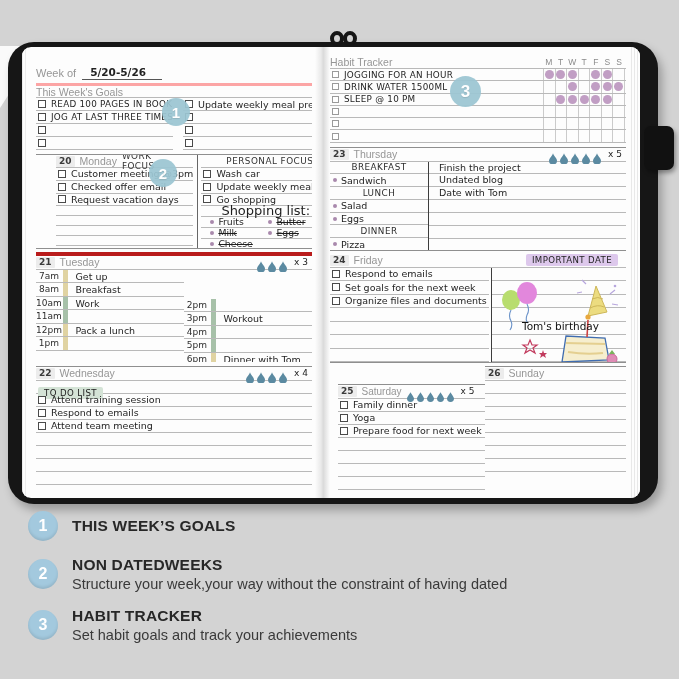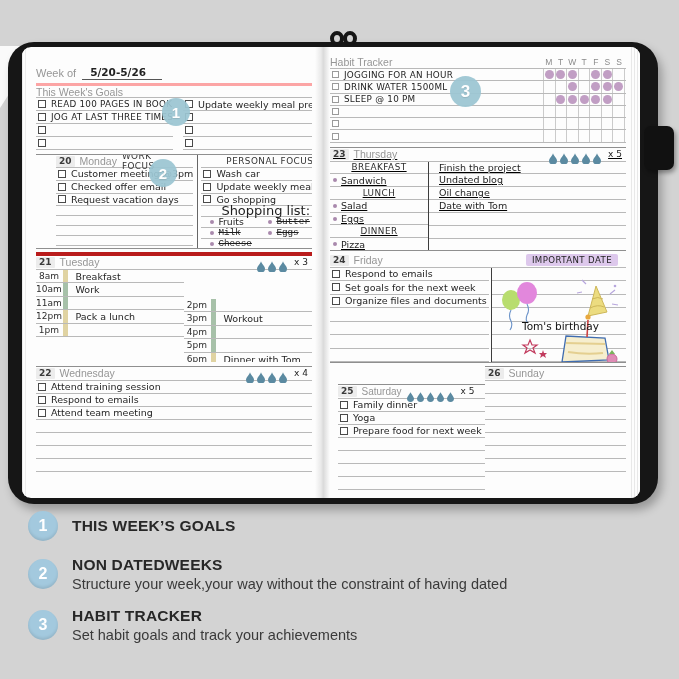--- a/index.html
+++ b/index.html
@@ -44,21 +44,21 @@
 .gcol-r{flex:1;}
 
 
 .chk-row{display:flex;align-items:center;height:13px;border-bottom:1px solid var(--rule);}
 .cb{width:8px;height:8px;border:1px solid #4a4a4a;background:#fff;margin:0 5px 0 2px;flex:none;}
 .chk-text{font-size:9.5px;color:var(--ink);white-space:nowrap;}
 .caps{font-size:8.8px;letter-spacing:.25px;}
 .rule-row{height:13px;border-bottom:1px solid var(--rule);}
 .note-row{height:12.8px;line-height:12.8px;border-bottom:1px solid var(--rule);font-size:9.5px;color:var(--ink);padding-left:10px;white-space:nowrap;}
 .bullet{width:4px;height:4px;border-radius:50%;background:var(--bullet);margin:0 4px 0 3px;flex:none;}
-.crossed{text-decoration:line-through;font-family:Liberation Mono, monospace;}
+.crossed{text-decoration:line-through;}
 
 
 .day-head{display:flex;align-items:center;height:13.5px;gap:5px;border-bottom:1px solid var(--rule);}
 .daynum{background:#ececec;color:#3a3a3a;font-size:9px;font-weight:bold;padding:0 3px;line-height:11px;border-radius:1px;}
 .dayname{font-size:10.5px;}
 .focus-title{font-size:8.8px;color:#333;letter-spacing:.5px;}
 .spacer{flex:1;}
 .drops{display:flex;gap:3px;align-items:center;}
 .droplet{width:8px;height:11px;color:var(--droplet);display:inline-block;}
 .xlabel{font-size:9px;color:#222;margin-left:2px;margin-right:4px;}
@@ -103,21 +103,21 @@
 .h-days span{flex:1;text-align:center;font-size:8.5px;color:#8a8a8a;font-family:"Liberation Sans",sans-serif;line-height:13px;}
 .habit-row{display:flex;align-items:center;height:12.3px;border-bottom:1px solid var(--rule);position:relative;}
 .hcb{width:7px;height:7px;border-color:#9a9a9a;}
 .habit-label{color:var(--ink);}
 .habit-cells{position:absolute;right:1px;top:0;height:100%;width:82px;display:flex;}
 .hcell{flex:1;border-left:1px solid #cbcbcb;display:flex;align-items:center;justify-content:center;}
 .hcell:last-child{border-right:1px solid #cbcbcb;}
 .hdot{width:9px;height:9px;border-radius:50%;background:var(--habit-dot);}
 
 
-.thursday{left:308px;top:100px;width:296px;height:104px;border-top:1px solid #8f8f8f;border-bottom:1px solid #8f8f8f;text-decoration:underline;}
+.thursday{left:308px;top:100px;width:296px;height:104px;border-top:1px solid #8f8f8f;border-bottom:1px solid #8f8f8f;}
 .thu-body{display:flex;position:relative;}
 .thu-left{width:99px;border-right:1px solid #3d3d3d;}
 .thu-right{flex:1;}
 .meal-row{height:12.8px;border-bottom:1px solid var(--rule);display:flex;align-items:center;}
 .meal-header{justify-content:center;font-size:8.8px;letter-spacing:.5px;color:#2e2e2e;}
 .meal-text{font-size:9.5px;color:var(--ink);white-space:nowrap;}
 
 
 .friday{left:308px;top:207px;width:296px;height:109px;border-bottom:1px solid #8f8f8f;}
 .fri-body{display:flex;position:relative;}
@@ -302,20 +302,25 @@
                 </svg></span>
               <span class="droplet"><svg viewBox="0 0 12 16" width="100%" height="100%">
                   <path d="M6 0C6 2 0 8 0 11.2A6 5.8 0 0 0 12 11.2C12 8 6 2 6 0Z" fill="currentColor"></path>
                 </svg></span>
             </span>
           <span class="xlabel">x 3</span>
         </div>
         <div class="sched">
           <div class="s-left">
               <div class="sched-row">
+                <span class="sched-time">7am</span>
+                <span class="sched-bar bar-tan"></span>
+                <span class="sched-text">Get up</span>
+              </div>
+              <div class="sched-row">
                 <span class="sched-time">8am</span>
                 <span class="sched-bar bar-tan"></span>
                 <span class="sched-text">Breakfast</span>
               </div>
               <div class="sched-row">
                 <span class="sched-time">10am</span>
                 <span class="sched-bar bar-green"></span>
                 <span class="sched-text">Work</span>
               </div>
               <div class="sched-row">
@@ -387,20 +392,23 @@
                   <path d="M6 0C6 2 0 8 0 11.2A6 5.8 0 0 0 12 11.2C12 8 6 2 6 0Z" fill="currentColor"></path>
                 </svg></span>
               <span class="droplet"><svg viewBox="0 0 12 16" width="100%" height="100%">
                   <path d="M6 0C6 2 0 8 0 11.2A6 5.8 0 0 0 12 11.2C12 8 6 2 6 0Z" fill="currentColor"></path>
                 </svg></span>
               <span class="droplet"><svg viewBox="0 0 12 16" width="100%" height="100%">
                   <path d="M6 0C6 2 0 8 0 11.2A6 5.8 0 0 0 12 11.2C12 8 6 2 6 0Z" fill="currentColor"></path>
                 </svg></span>
             </span>
           <span class="xlabel">x 4</span>
+        </div>
+        <div class="rule-row chip-row">
+          <span class="chip chip-todo">TO DO LIST</span>
         </div>
         <div>
             <div class="chk-row">
               <span class="cb"></span>
               <span class="chk-text">Attend training session</span>
             </div>
             <div class="chk-row">
               <span class="cb"></span>
               <span class="chk-text">Respond to emails</span>
             </div>
@@ -583,21 +591,20 @@
               <div class="meal-row meal-header">DINNER</div>
               <div class="meal-row ">
                 <span class="bullet"></span>
                 <span class="meal-text">Pizza</span>
               </div>
             </div>
           <div class="thu-right">
             <div>
                 <div class="note-row">Finish the project</div>
                 <div class="note-row">Undated blog</div>
-                <div class="note-row">Oil change</div>
                 <div class="note-row">Date with Tom</div>
               </div>
             <div>
                 <div class="rule-row"></div>
                 <div class="rule-row"></div>
                 <div class="rule-row"></div>
               </div>
           </div>
         </div>
       </section>

